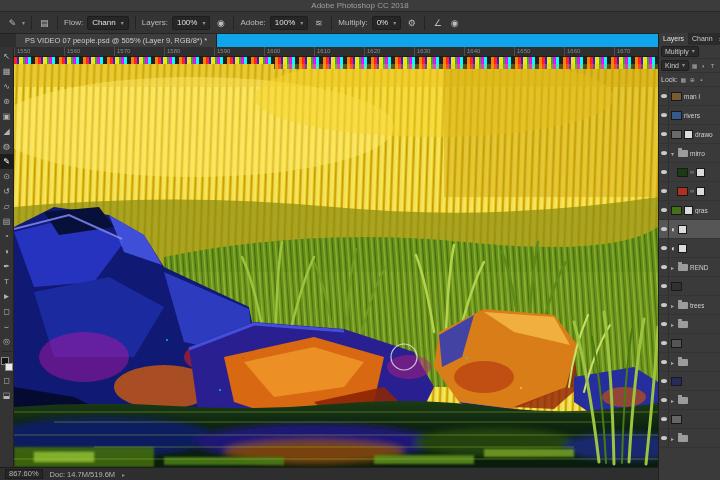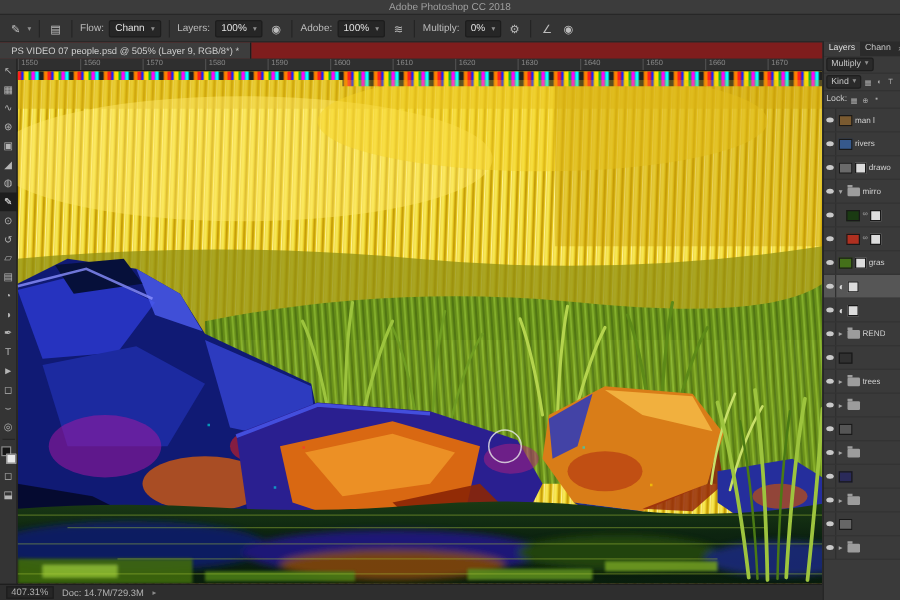--- a/index.html
+++ b/index.html
@@ -9,21 +9,21 @@
   .titlebar { position:absolute; left:0; top:0; width:720px; height:12px; background:#3c3c3c; border-bottom:1px solid #272727; text-align:center; font-size:8px; line-height:12px; color:#9f9f9f; }
 
   .optionsbar { position:absolute; left:0; top:12px; width:720px; height:22px; background:#343434; border-bottom:1px solid #242424; display:flex; align-items:center; gap:4px; padding:0 6px; font-size:8px; color:#c6c6c6; }
   .ob-group { display:flex; align-items:center; gap:3px; }
   .ob-label { color:#bdbdbd; }
   .ob-select { background:#262626; border:1px solid #1d1d1d; border-radius:2px; height:14px; padding:0 4px; display:flex; align-items:center; gap:5px; color:#e0e0e0; }
   .ob-caret { font-size:6px; color:#8f8f8f; }
   .ob-icon { width:13px; height:14px; display:flex; align-items:center; justify-content:center; font-size:9px; color:#bdbdbd; }
   .ob-div { width:1px; height:14px; background:#242424; margin:0 2px; }
 
-  .tabbar { position:absolute; left:0; top:34px; width:694px; height:13px; background:#7f1d1d; display:flex; }
+  .tabbar { position:absolute; left:16px; top:34px; width:694px; height:13px; background:#0ea5e9; display:flex; }
   .doc-tab { background:#3d3d3d; height:13px; line-height:13px; padding:0 9px; font-size:7.5px; color:#cdcdcd; border-right:1px solid #1d1d1d; white-space:nowrap; }
 
   .ruler-h { position:absolute; left:14px; top:47px; width:644px; height:10px; background:#2f2f2f; border-bottom:1px solid #1e1e1e; overflow:hidden; }
   .tick { position:absolute; top:0; height:10px; border-left:1px solid #4d4d4d; font-size:6px; color:#898989; padding-left:2px; line-height:9px; }
 
   .toolbar { position:absolute; left:0; top:47px; width:14px; height:420px; background:#343434; border-right:1px solid #222; display:flex; flex-direction:column; align-items:center; padding-top:2px; }
   .tool { width:14px; height:15px; display:flex; align-items:center; justify-content:center; font-size:8px; color:#b5b5b5; }
   .tool.active { background:#1d1d1d; color:#ffffff; }
   .tb-sep { width:10px; height:1px; background:#262626; margin:2px 0; }
   .swatches { position:relative; width:12px; height:14px; margin:3px 0 2px 0; }
@@ -274,22 +274,22 @@
     <path d="M592 406 Q588 330 578 280 M608 406 Q610 325 618 272" stroke="#4a7a14" stroke-width="2" fill="none" stroke-linecap="round"></path>
 
     <rect width="644" height="7" fill="url(#glitch)"></rect>
     <rect x="260" y="7" width="384" height="5" fill="url(#glitch)" opacity="0.7"></rect>
 
     <circle cx="390" cy="300" r="13" fill="none" stroke="#e8e8e8" stroke-width="1.2" opacity="0.8"></circle>
   </svg>
 </div>
 
 <div class="statusbar">
-  <span class="zoom-box">407.31%</span>
-  <span>Doc: 14.7M/729.3M</span>
+  <span class="zoom-box">867.60%</span>
+  <span>Doc: 14.7M/519.6M</span>
   <span class="sb-arrow">▸</span>
 </div>
 
 <div class="layers-panel">
   <div class="panel-tabs">
     <span class="panel-tab active">Layers</span>
     <span class="panel-tab">Chann</span>
     <span class="panel-menu">»</span>
   </div>
 

